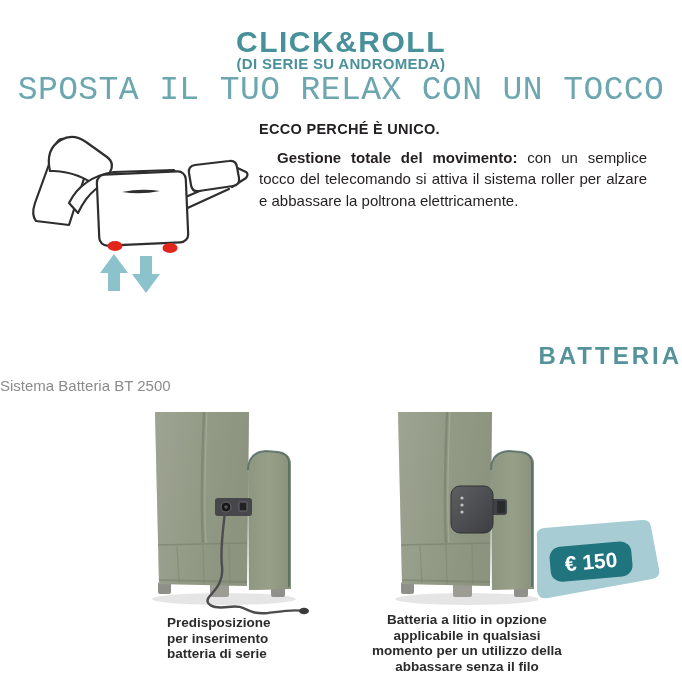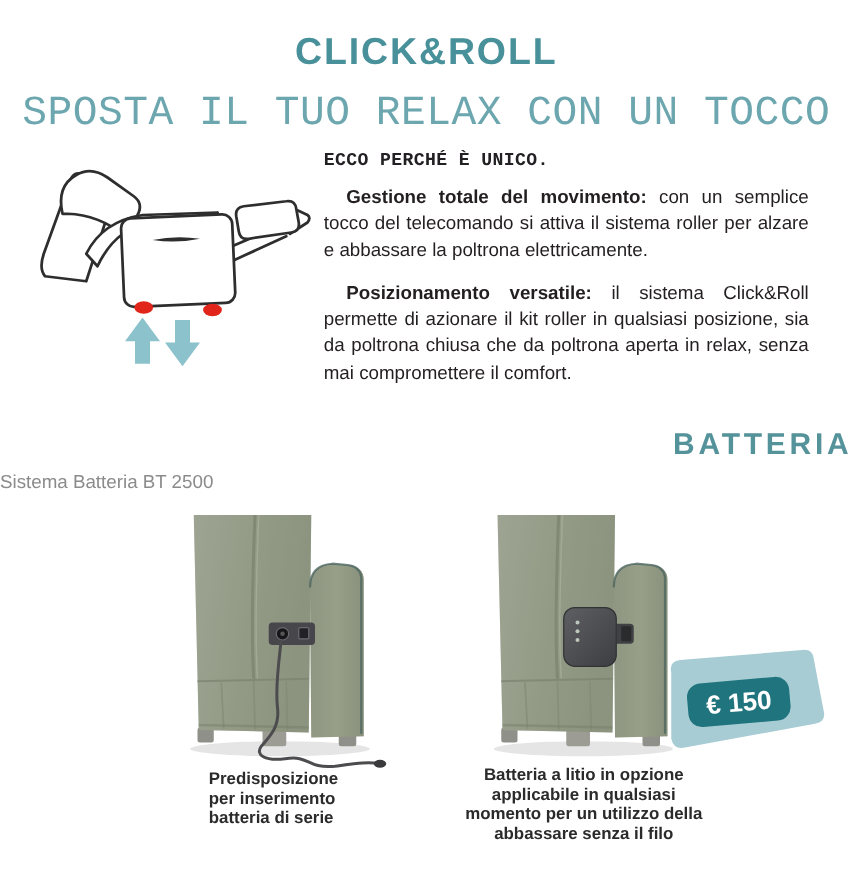--- a/index.html
+++ b/index.html
@@ -10,21 +10,21 @@
   .hdr-title   { position:absolute; top:25px; left:0; width:100%; text-align:center;
                  font-size:30px; font-weight:800; letter-spacing:1.5px; color:#48909a; }
   .hdr-note    { position:absolute; top:55px; left:0; width:100%; text-align:center;
                  font-size:15px; font-weight:700; letter-spacing:0.3px; color:#4b919b; }
   .hdr-tagline { position:absolute; top:72px; left:0; width:100%; text-align:center;
                  font-size:33px; font-weight:400; letter-spacing:0.4px; color:#6ca6af;font-family:Liberation Mono, monospace; }
 
   .feature-illustration { position:absolute; left:24px; top:125px; width:226px; height:168px; }
 
   .feature-text { position:absolute; left:259px; top:121px; width:388px; }
-  .feature-heading { font-size:14.5px; font-weight:700; letter-spacing:0.3px; margin-bottom:10px; color:#232023;font-family:Liberation Mono, monospace; }
+  .feature-heading { font-size:14.5px; font-weight:700; letter-spacing:0.3px; margin-bottom:10px; color:#232023; }
   .feature-text p { font-size:15px; line-height:21.3px; text-align:justify; margin-bottom:13px; }
   .feature-text p strong { font-weight:700;margin-left:18px; }
 
   .battery-title { position:absolute; top:342px; left:0; width:100%; text-align:right;
                    font-size:24px; font-weight:800; letter-spacing:3px; color:#55939b; }
   .battery-sub   { position:absolute; top:377px; left:0; width:100%; 
                    font-size:15px; color:#8b8b8b; }
 
   .photo-left  { position:absolute; left:152px; top:412px; }
   .photo-right { position:absolute; left:393px; top:412px; }
@@ -34,20 +34,21 @@
                    line-height:15.5px; white-space:pre-line; color:#2b2b2b; }
   .caption-right { position:absolute; left:337px; top:612px; width:260px; text-align:center;
                    font-size:13.5px; font-weight:700; line-height:15.5px; white-space:pre-line; color:#2b2b2b; }
 </style>
 </head>
 <body>
 
 <div class="page">
 
   <div class="hdr-title">CLICK&amp;ROLL</div>
+  <div class="hdr-note">(DI SERIE SU ANDROMEDA)</div>
   <div class="hdr-tagline">SPOSTA IL TUO RELAX CON UN TOCCO</div>
 
   <svg class="feature-illustration" viewBox="0 0 226 168" xmlns="http://www.w3.org/2000/svg">
     <g fill="#ffffff" stroke="#2e2e2e" stroke-width="2.2" stroke-linejoin="round" stroke-linecap="round">
       <line x1="157" y1="74" x2="201" y2="55"></line>
       <line x1="157" y1="86" x2="205" y2="64"></line>
       <path d="M205,39 L222,47 Q225,49 222,53 L208,62 Z"></path>
       <path d="M171,40 L205,36 Q212,35 213,42 L215,53 Q216,60 209,61 L175,66 Q168,67 167,60 L165,48 Q164,41 171,40 Z"></path>
       <path d="M12,96 Q7,90 11,78 L32,20 Q35,11 43,15 L61,26 Q67,30 65,38 L45,100 Z"></path>
       <path d="M26,46 Q21,24 37,15 Q49,8 62,17 L83,32 Q91,38 86,47 L75,63 Q55,47 30,46 Z"></path>
@@ -59,21 +60,20 @@
       <ellipse cx="91" cy="121" rx="7.5" ry="5" fill="#e1251b"></ellipse>
       <ellipse cx="146" cy="123" rx="7.5" ry="5" fill="#e1251b"></ellipse>
     </g>
     <path d="M84,166 L84,148 L76,148 L90,129 L104,148 L96,148 L96,166 Z" fill="#8cc2cc"></path>
     <path d="M116,131 L116,149 L108,149 L122,168 L136,149 L128,149 L128,131 Z" fill="#8cc2cc"></path>
   </svg>
 
   <div class="feature-text">
     <div class="feature-heading">ECCO PERCHÉ È UNICO.</div>
     <p><strong>Gestione totale del movimento:</strong> <span>con un semplice tocco del telecomando si attiva il sistema roller per alzare e abbassare la poltrona elettricamente.</span></p>
-    <p><strong>Posizionamento versatile:</strong> <span>il sistema Click&amp;Roll permette di azionare il kit roller in qualsiasi posizione, sia da poltrona chiusa che da poltrona aperta in relax, senza mai compromettere il comfort.</span></p>
   </div>
 
   <div class="battery-title">BATTERIA</div>
   <div class="battery-sub">Sistema Batteria BT 2500</div>
 
   <svg class="photo-left" width="158" height="212" viewBox="0 0 158 212" xmlns="http://www.w3.org/2000/svg">
     <defs>
       <linearGradient id="fabL" x1="0" y1="0" x2="1" y2="0.25">
         <stop offset="0" stop-color="#a6ab99"></stop>
           <stop offset="0.55" stop-color="#949c86"></stop>

